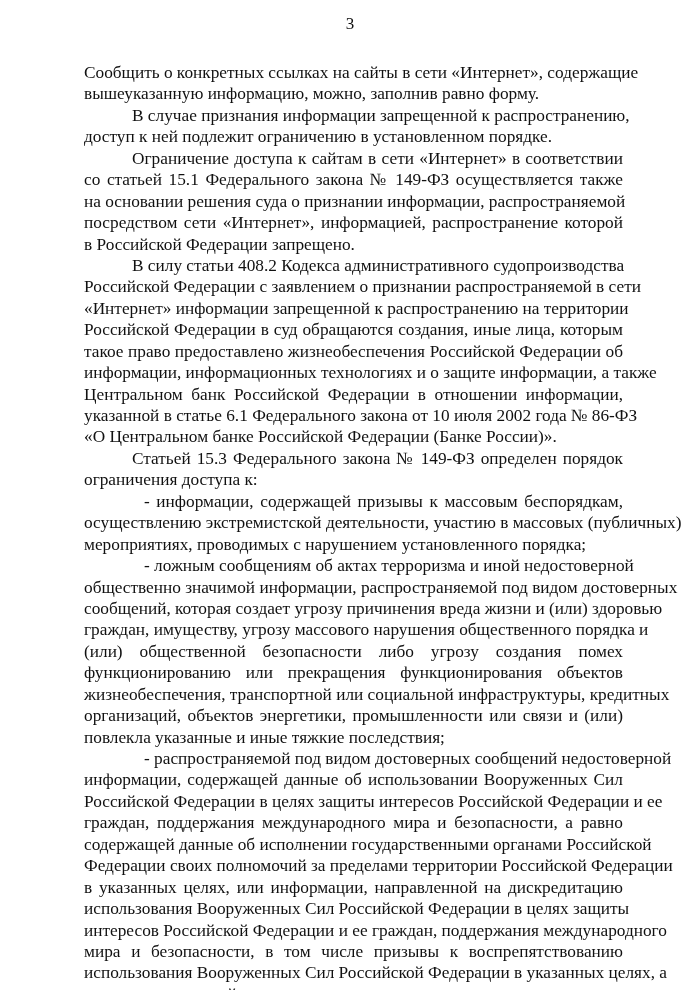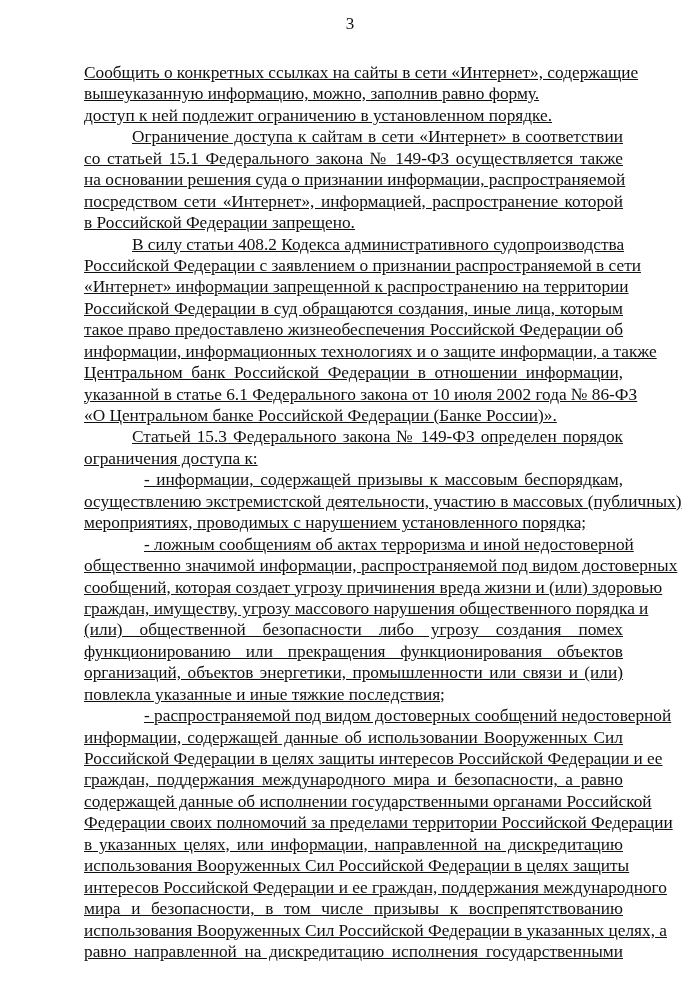--- a/index.html
+++ b/index.html
@@ -14,40 +14,40 @@
       position: absolute; top: 14px; left: 0; width: 700px; text-align: center;
       font-size: 17px; line-height: 20px;
     }
     .body-text {
       position: absolute; left: 84px; top: 62px; width: 539px;
     }
     .line {
       display: block; height: 21.45px; line-height: 21.45px;
       white-space: nowrap; text-align: justify; text-align-last: justify;
       overflow: visible;
-      text-decoration: underline;
     }
     .line.last { text-align-last: left; }
     .line.indent { padding-left: 48px; }
     .line.indent2 { padding-left: 60px; }
   </style>
 </head>
 <body>
 
 <div class="page">
   <div class="page-number">3</div>
 
   <div class="body-text">
 
     <div>
       <span class="line">Сообщить о конкретных ссылках на сайты в сети «Интернет», содержащие</span>
       <span class="line last">вышеуказанную информацию, можно, заполнив равно форму.</span>
     </div>
 
     <div>
+      <span class="line indent">В случае признания информации запрещенной к распространению,</span>
       <span class="line last">доступ к ней подлежит ограничению в установленном порядке.</span>
     </div>
 
     <div>
       <span class="line indent">Ограничение доступа к сайтам в сети «Интернет» в соответствии</span>
       <span class="line">со статьей 15.1 Федерального закона № 149-ФЗ осуществляется также</span>
       <span class="line">на основании решения суда о признании информации, распространяемой</span>
       <span class="line">посредством сети «Интернет», информацией, распространение которой</span>
       <span class="line last">в Российской Федерации запрещено.</span>
     </div>
@@ -75,20 +75,21 @@
       <span class="line last">мероприятиях, проводимых с нарушением установленного порядка;</span>
     </div>
 
     <div>
       <span class="line indent2">- ложным сообщениям об актах терроризма и иной недостоверной</span>
       <span class="line">общественно значимой информации, распространяемой под видом достоверных</span>
       <span class="line">сообщений, которая создает угрозу причинения вреда жизни и (или) здоровью</span>
       <span class="line">граждан, имуществу, угрозу массового нарушения общественного порядка и</span>
       <span class="line">(или) общественной безопасности либо угрозу создания помех</span>
       <span class="line">функционированию или прекращения функционирования объектов</span>
+      <span class="line">жизнеобеспечения, транспортной или социальной инфраструктуры, кредитных</span>
       <span class="line">организаций, объектов энергетики, промышленности или связи и (или)</span>
       <span class="line last">повлекла указанные и иные тяжкие последствия;</span>
     </div>
 
     <div>
       <span class="line indent2">- распространяемой под видом достоверных сообщений недостоверной</span>
       <span class="line">информации, содержащей данные об использовании Вооруженных Сил</span>
       <span class="line">Российской Федерации в целях защиты интересов Российской Федерации и ее</span>
       <span class="line">граждан, поддержания международного мира и безопасности, а равно</span>
       <span class="line">содержащей данные об исполнении государственными органами Российской</span>

